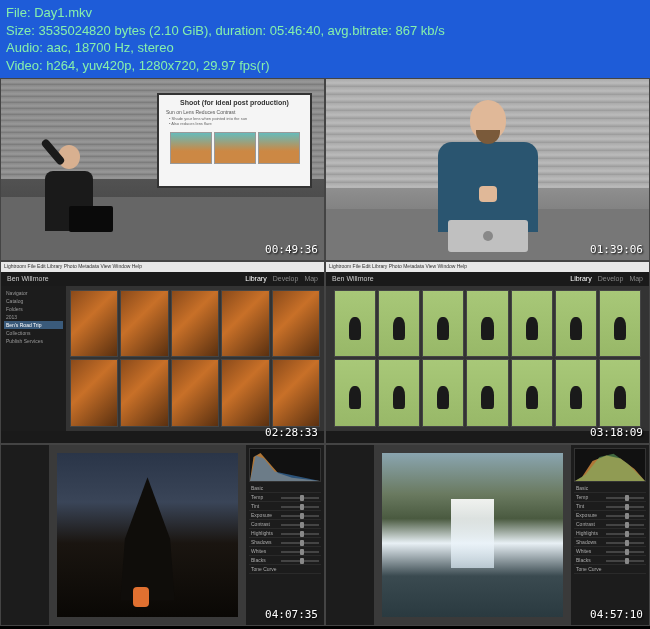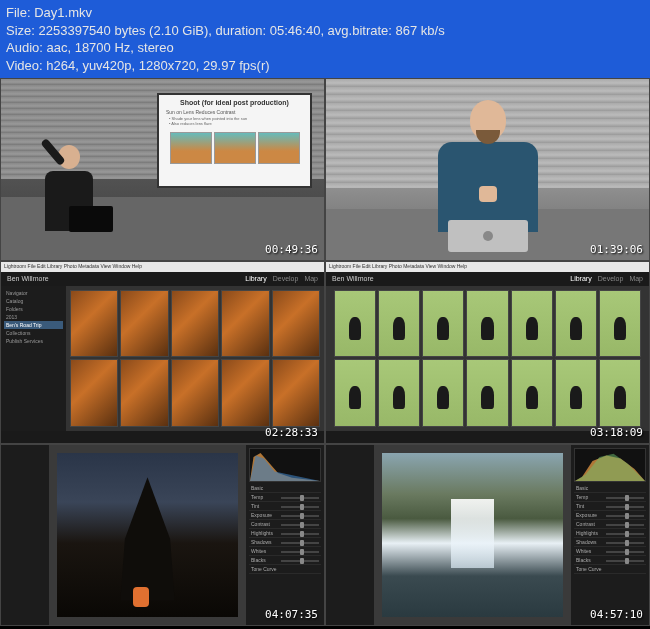--- a/index.html
+++ b/index.html
@@ -5,21 +5,21 @@
 * { margin: 0; padding: 0; box-sizing: border-box; }
 body {
   width: 650px;
   height: 629px;
   background: #000;
   font-family: Arial, sans-serif;
   overflow: hidden;
 }
 .header {
   background: #1e5cd8;
-  color: #e5e5e5;
+  color: #86efac;
   padding: 4px 6px;
   font-size: 13px;
   line-height: 1.35;
 }
 .grid {
   display: grid;
   grid-template-columns: 1fr 1fr;
   grid-template-rows: repeat(3, 1fr);
   width: 650px;
   height: 548px;
@@ -109,21 +109,21 @@
 .dev-sliders { flex:1; font-size:5px; color:#aaa; }
 .dev-slider { display:flex; justify-content:space-between; padding:1px 2px; border-bottom:1px solid #2a2a2a; }
 .dev-slider-track { width:38px; height:2px; background:#444; margin-top:3px; position:relative; }
 .dev-slider-track::after { content:''; position:absolute; left:50%; top:-2px; width:4px; height:6px; background:#888; border-radius:1px; }
 </style>
 </head>
 <body>
 
 <div class="header">
   <div>File: Day1.mkv</div>
-  <div>Size: 2253397540 bytes (2.10 GiB), duration: 05:46:40, avg.bitrate: 867 kb/s</div>
+  <div>Size: 3535024820 bytes (2.10 GiB), duration: 05:46:40, avg.bitrate: 867 kb/s</div>
   <div>Audio: aac, 18700 Hz, stereo</div>
   <div>Video: h264, yuv420p, 1280x720, 29.97 fps(r)</div>
 </div>
 
 <div class="grid">
 
   <div class="tile t1">
     <div class="wall"></div>
     <div class="desk"></div>
     <div class="slide">

